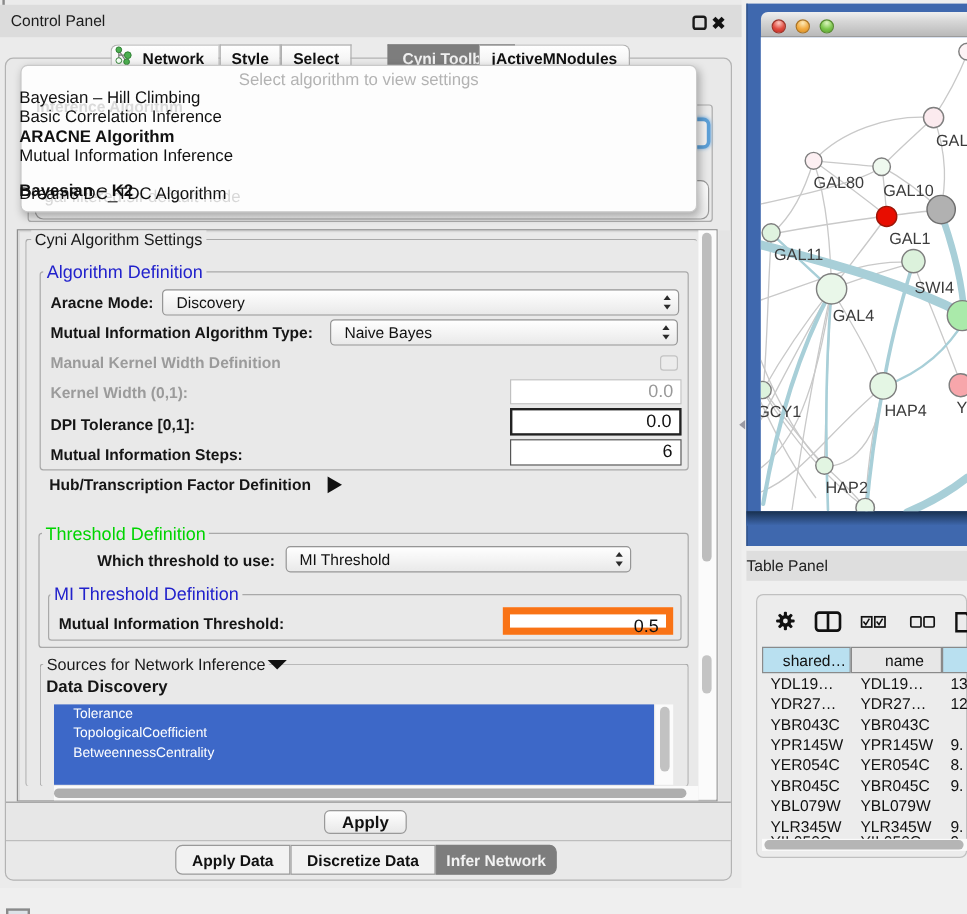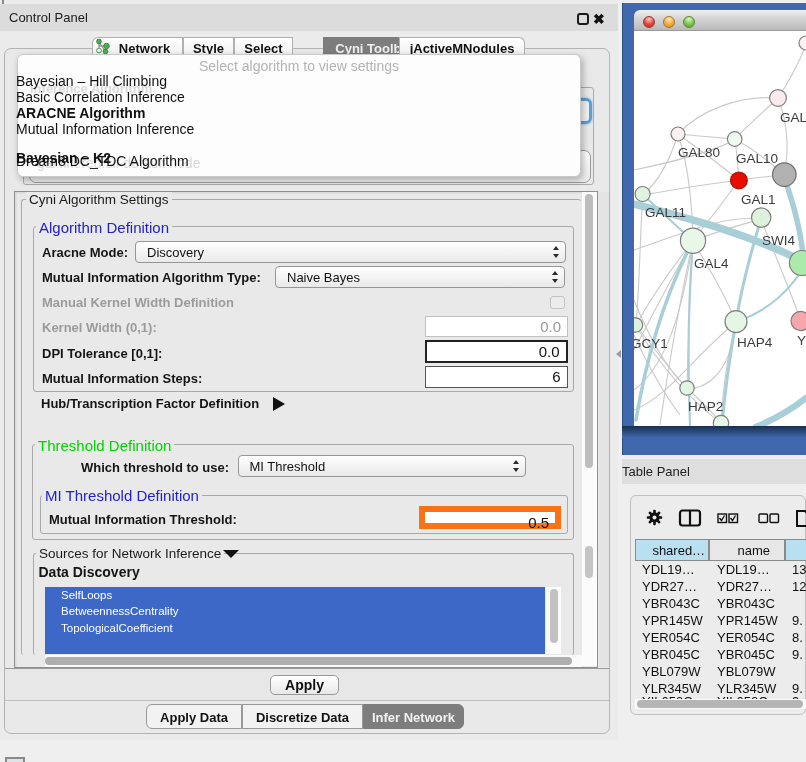--- a/index.html
+++ b/index.html
@@ -150,23 +150,23 @@
 <div class="gbox" style="left:40px; top:494.5px; width:528px; height:39.5px;"></div>
 <div class="gtitle" style="left:42px; top:487px; color:#2222cc; font-size:15px;">MI Threshold Definition</div>
 <div class="lbl" style="left:49px; top:512px;">Mutual Information Threshold:</div>
 <div class="tfield" style="left:419px; top:506px; width:142px; height:23px; border:6px solid #f97316; line-height:21px;">0.5</div>
 
 <div class="gbox" style="left:32.5px; top:553px; width:541px; height:102px; border-bottom:none;"></div>
 <div class="gtitle" style="left:36px; top:546px; color:#1a1a1a; font-size:13.5px;">Sources for Network Inference</div>
 <div class="abs" style="left:222.5px; top:550px; width:0; height:0; border-left:8.5px solid transparent; border-right:8.5px solid transparent; border-top:8px solid #111;"></div>
 <div class="lbl" style="left:38.5px; top:564px; font-size:14px;">Data Discovery</div>
 <div class="abs" id="dlist">
-  <div>SelfLoops</div>
+  <div>Tolerance</div>
+  <div>TopologicalCoefficient</div>
   <div>BetweennessCentrality</div>
-  <div>TopologicalCoefficient</div>
 </div>
 <div class="abs" id="dlistTrack"></div>
 <div class="abs" id="dlistThumb"></div>
 <div class="abs" id="hsTrack"></div>
 <div class="abs" id="hsThumb"></div>
 
 <div class="abs" id="applyRow"></div>
 <div class="abs" id="applyBtn">Apply</div>
 <div class="btab" style="left:146px; width:96px; border-radius:6px 0 0 6px;">Apply Data</div>
 <div class="btab" style="left:242px; width:121px;">Discretize Data</div>

